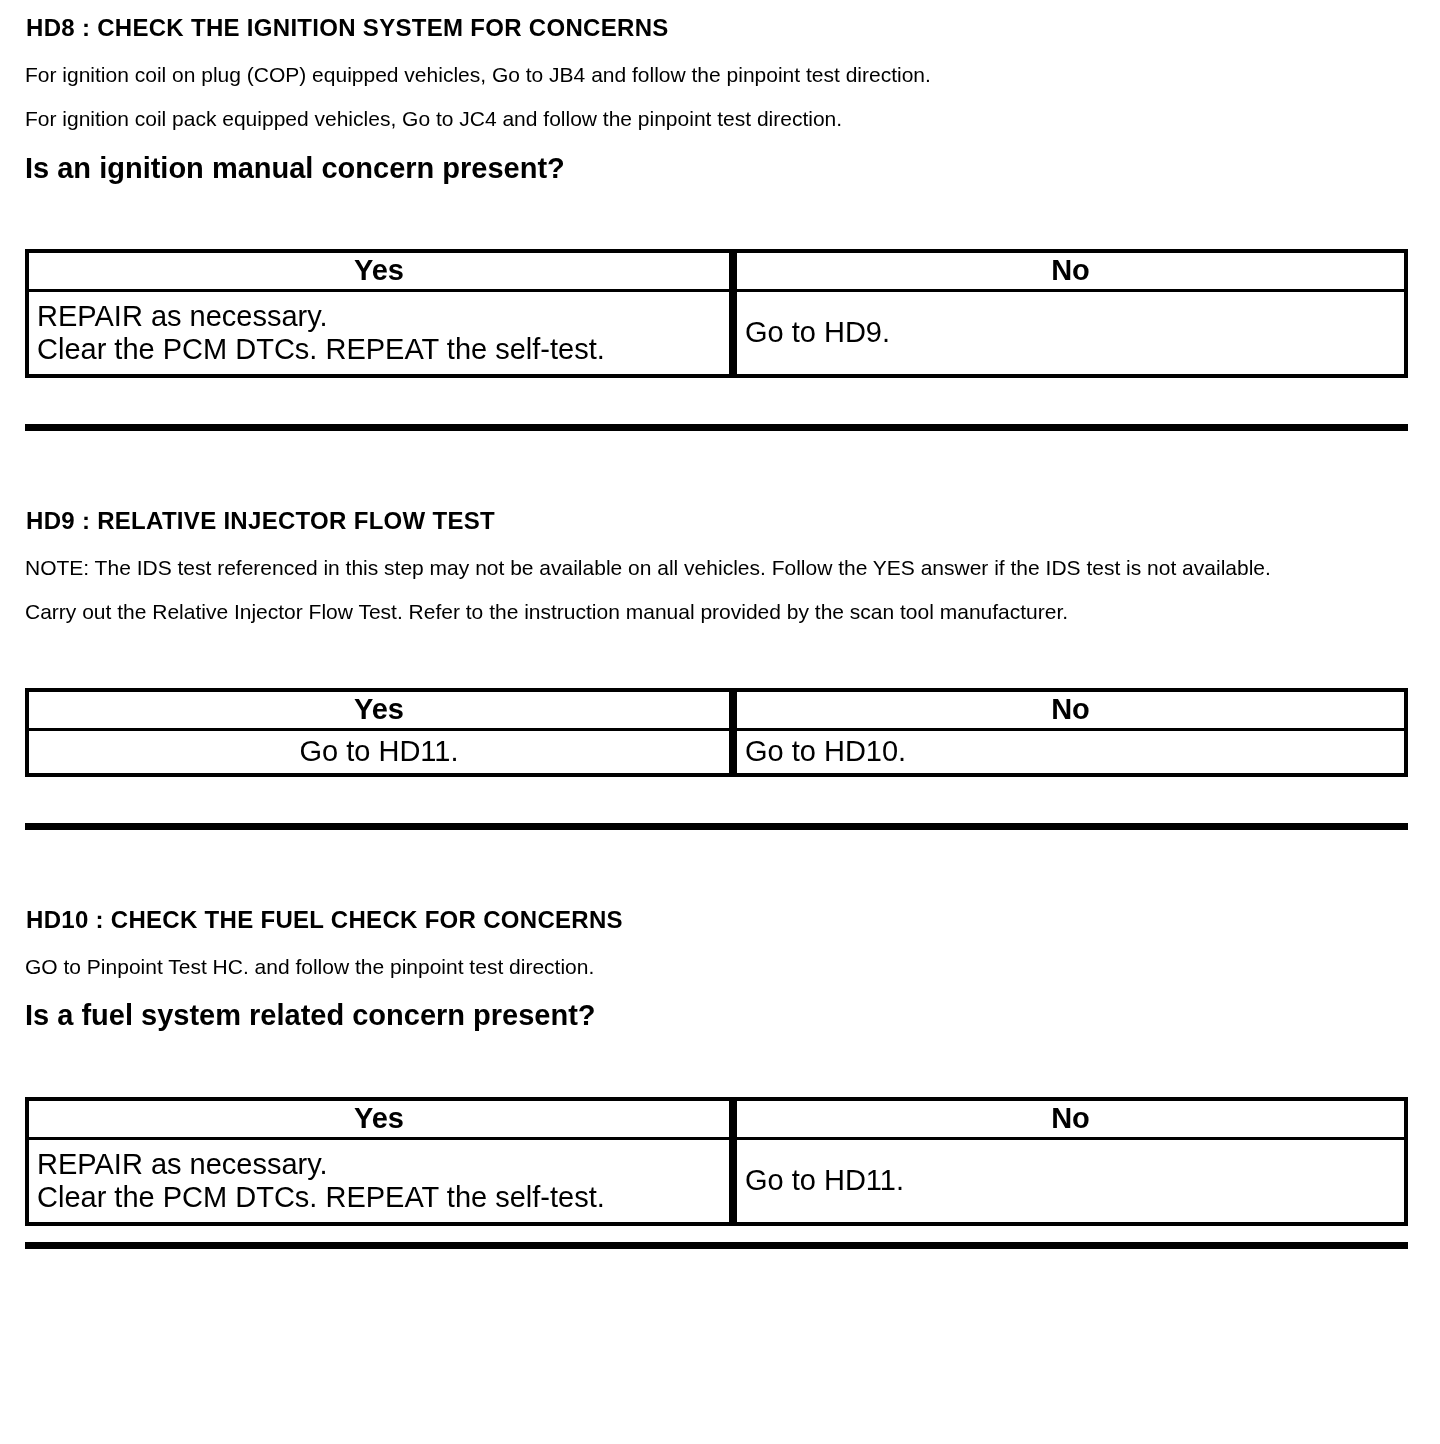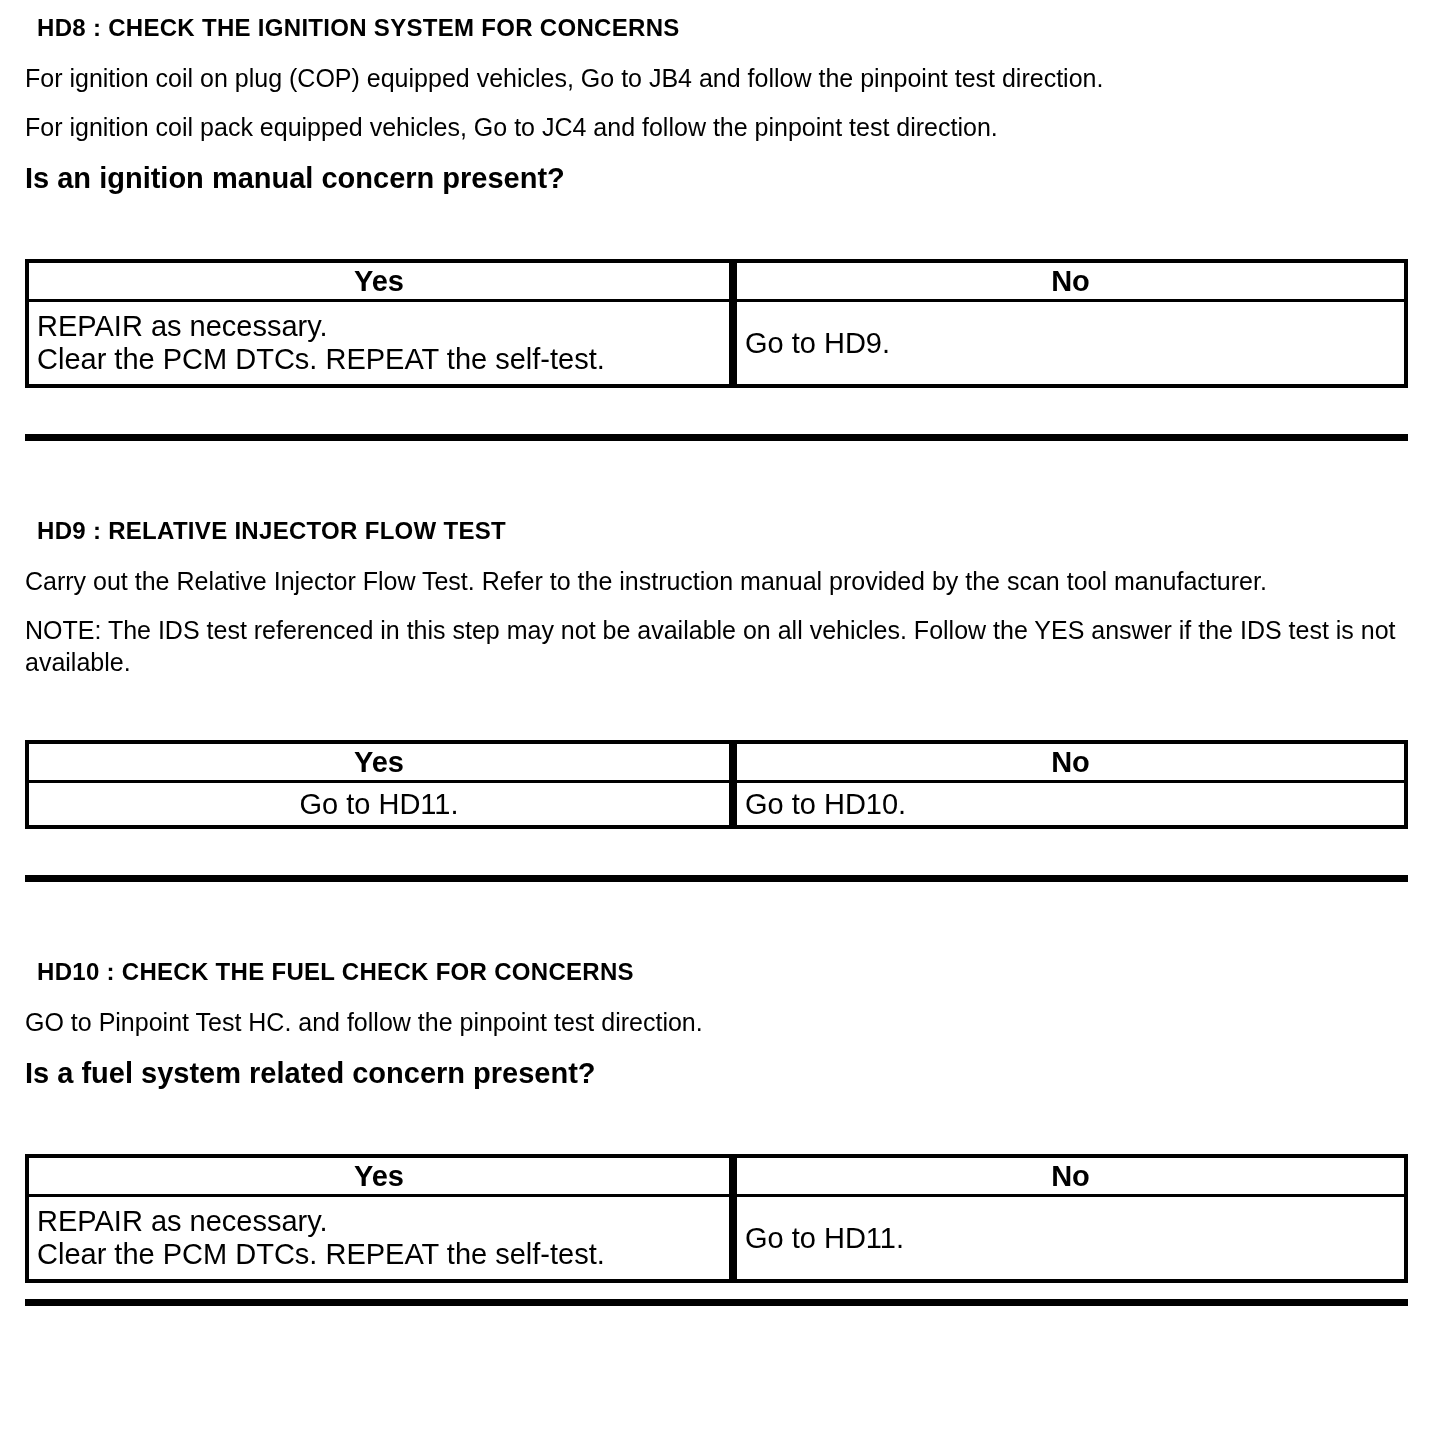--- a/index.html
+++ b/index.html
@@ -14,25 +14,25 @@
     box-sizing: border-box;
     padding: 14px 32px 24px 25px;
     background: #ffffff;
   }
   section.test-step { display: block; }
   section.test-step + section.test-step { margin-top: 76px; }
 
   .sec-heading {
     font-size: 24px;
     font-weight: bold;
-    margin: 0 0 20px 12px;
+    margin: 0 0 20px 1px;
     letter-spacing: 0.3px;
   }
   .para {
-    font-size: 25px;
+    font-size: 21px;
     line-height: 1.28;
     margin: 0 0 17px 0;
   }
   .question {
     font-size: 29px;
     font-weight: bold;
     line-height: 1.28;
     margin: 0;
   }
 
@@ -95,22 +95,22 @@
           <td class="no-cell tall">Go to HD9.</td>
         </tr>
       </tbody>
     </table>
 
     <div class="divider"></div>
   </section>
 
   <section class="test-step">
     <h2 class="sec-heading">HD9 : RELATIVE INJECTOR FLOW TEST</h2>
+    <p class="para">NOTE: The IDS test referenced in this step may not be available on all vehicles. Follow the YES answer if the IDS test is not available.</p>
     <p class="para">Carry out the Relative Injector Flow Test. Refer to the instruction manual provided by the scan tool manufacturer.</p>
-    <p class="para">NOTE: The IDS test referenced in this step may not be available on all vehicles. Follow the YES answer if the IDS test is not available.</p>
 
     <table class="decision-table">
       <tbody>
         <tr>
           <th class="yes-col">Yes</th>
           <th>No</th>
         </tr>
         <tr>
           <td class="yes-cell yes-col center short">Go to HD11.</td>
           <td class="no-cell short">Go to HD10.</td>

